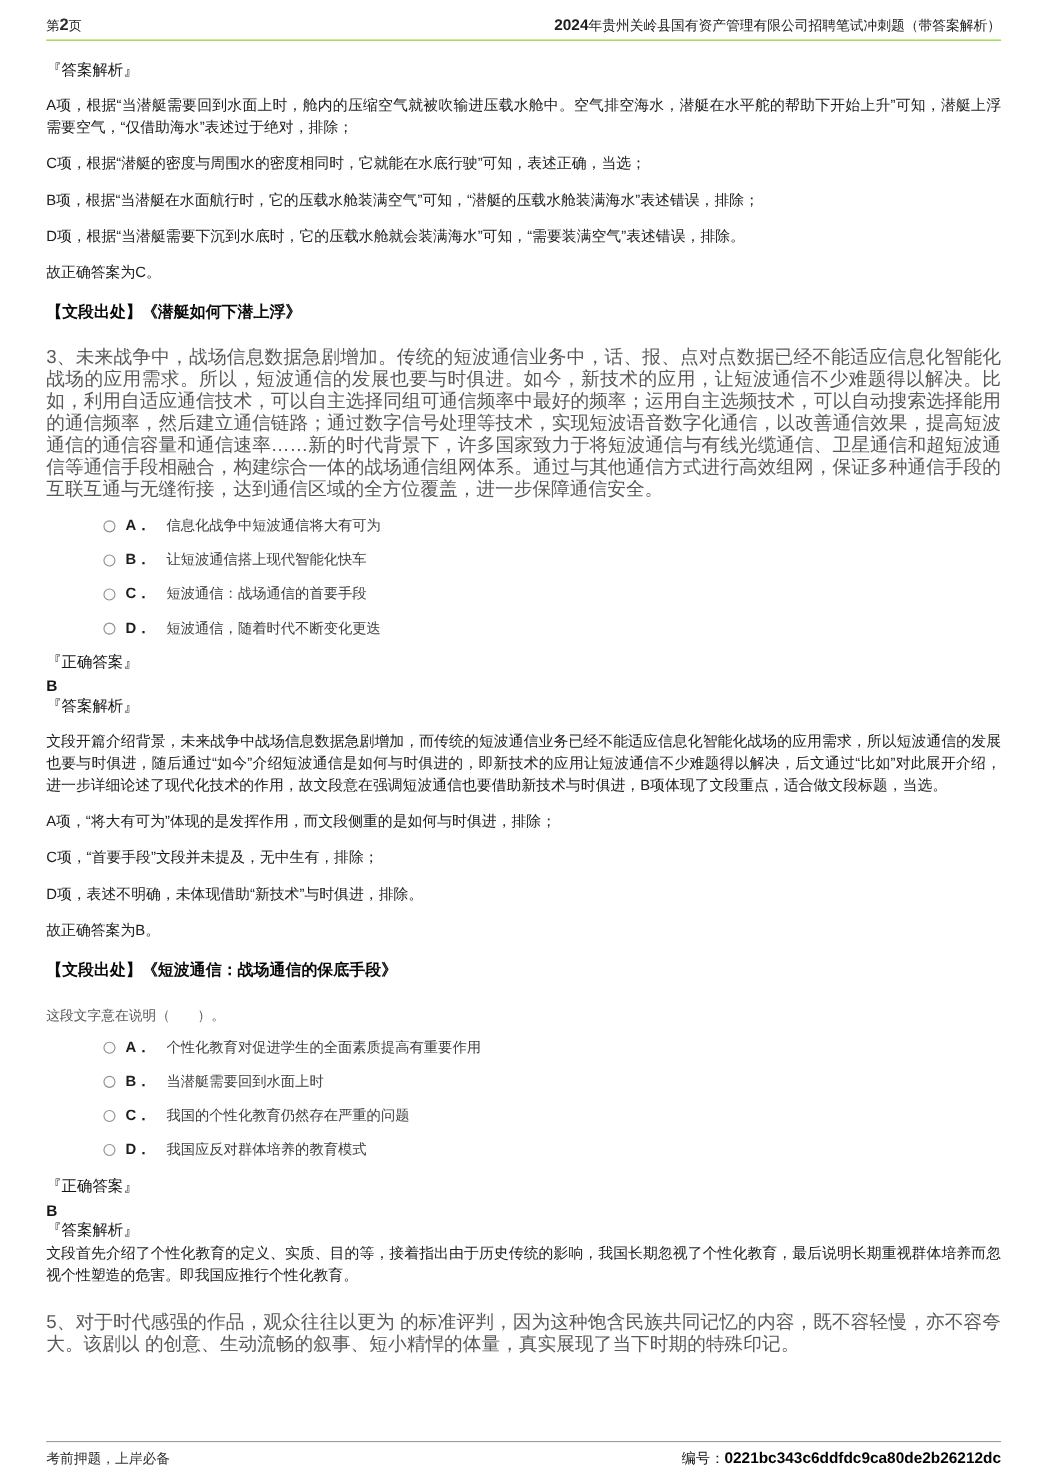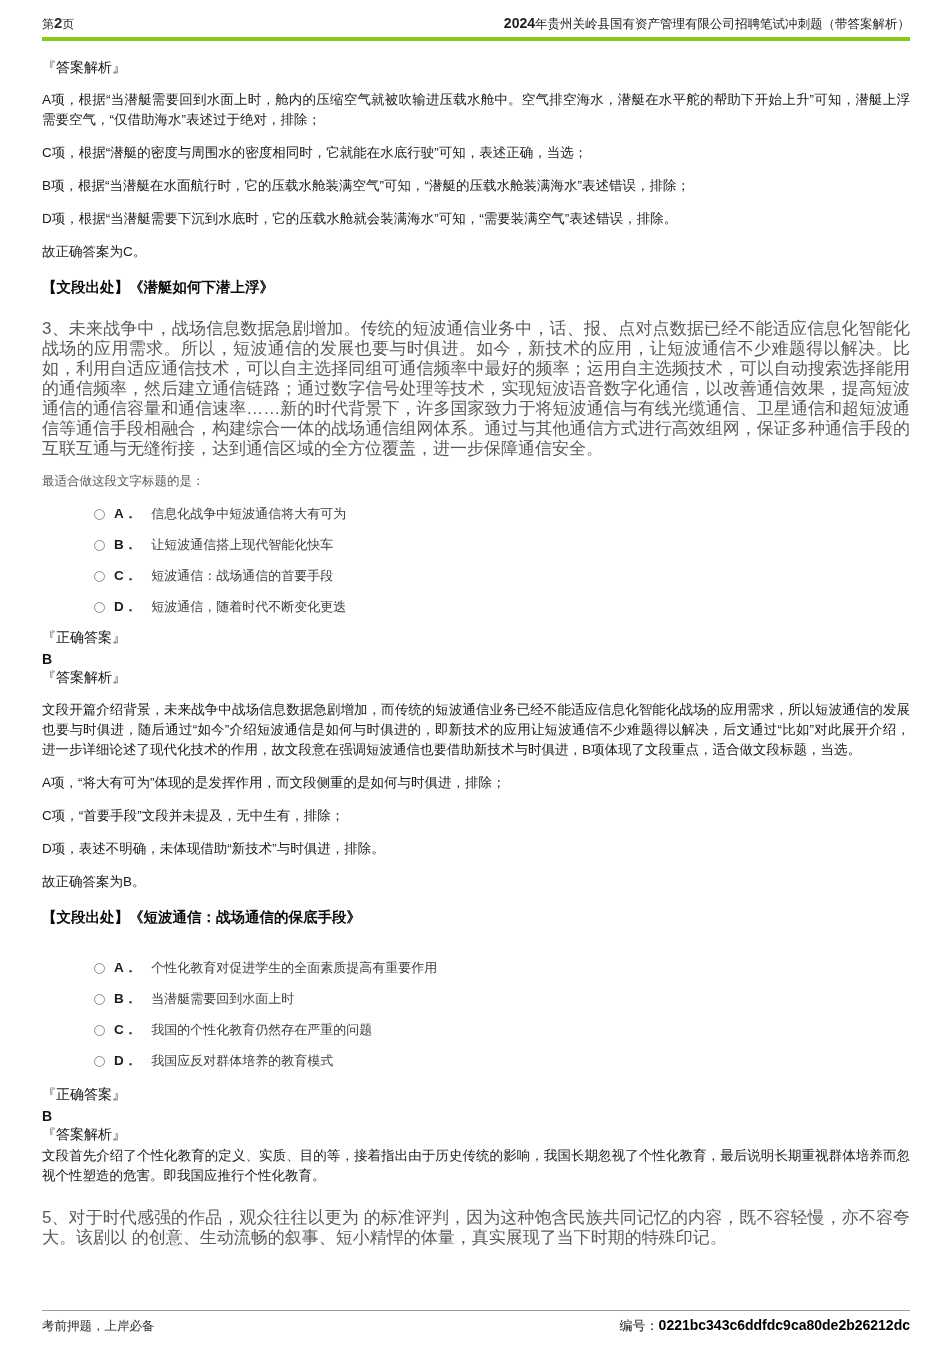--- a/index.html
+++ b/index.html
@@ -15,21 +15,21 @@
     padding: 14px 40px 10px 42px;
     display: flex;
     flex-direction: column;
   }
 
   
   .page-header {
     display: flex;
     justify-content: space-between;
     align-items: flex-end;
-    border-bottom: 4px solid #84cc16;
+    border-bottom: 1px solid #84cc16;
     padding-bottom: 4px;
   }
   .page-header .page-no {
     font-family: "Liberation Serif", serif;
     font-size: 12px;
     color: #2b2b2b;
   }
   .page-header .page-no .num {
     font-family: "Liberation Sans", sans-serif;
     font-size: 15px;
@@ -159,21 +159,20 @@
     <p class="ana-p">A项，根据“当潜艇需要回到水面上时，舱内的压缩空气就被吹输进压载水舱中。空气排空海水，潜艇在水平舵的帮助下开始上升”可知，潜艇上浮需要空气，“仅借助海水”表述过于绝对，排除；</p>
     <p class="ana-p">C项，根据“潜艇的密度与周围水的密度相同时，它就能在水底行驶”可知，表述正确，当选；</p>
     <p class="ana-p">B项，根据“当潜艇在水面航行时，它的压载水舱装满空气”可知，“潜艇的压载水舱装满海水”表述错误，排除；</p>
     <p class="ana-p">D项，根据“当潜艇需要下沉到水底时，它的压载水舱就会装满海水”可知，“需要装满空气”表述错误，排除。</p>
     <p class="ana-p">故正确答案为C。</p>
     <div class="source-line">【文段出处】《潜艇如何下潜上浮》</div>
   </section>
 
   <section class="q-block">
     <p class="stem">3、未来战争中，战场信息数据急剧增加。传统的短波通信业务中，话、报、点对点数据已经不能适应信息化智能化战场的应用需求。所以，短波通信的发展也要与时俱进。如今，新技术的应用，让短波通信不少难题得以解决。比如，利用自适应通信技术，可以自主选择同组可通信频率中最好的频率；运用自主选频技术，可以自动搜索选择能用的通信频率，然后建立通信链路；通过数字信号处理等技术，实现短波语音数字化通信，以改善通信效果，提高短波通信的通信容量和通信速率……新的时代背景下，许多国家致力于将短波通信与有线光缆通信、卫星通信和超短波通信等通信手段相融合，构建综合一体的战场通信组网体系。通过与其他通信方式进行高效组网，保证多种通信手段的互联互通与无缝衔接，达到通信区域的全方位覆盖，进一步保障通信安全。</p>
-    <p class="question-line">最适合做这段文字标题的是：</p>
     <div class="options">
       <div class="option-row">
         <span class="radio"></span>
         <span class="opt-label">A．</span>
         <span class="opt-text">信息化战争中短波通信将大有可为</span>
       </div>
       <div class="option-row">
         <span class="radio"></span>
         <span class="opt-label">B．</span>
         <span class="opt-text">让短波通信搭上现代智能化快车</span>
@@ -194,20 +193,21 @@
     <div class="bracket-header" style="margin-top:2px">『答案解析』</div>
     <p class="ana-p">文段开篇介绍背景，未来战争中战场信息数据急剧增加，而传统的短波通信业务已经不能适应信息化智能化战场的应用需求，所以短波通信的发展也要与时俱进，随后通过“如今”介绍短波通信是如何与时俱进的，即新技术的应用让短波通信不少难题得以解决，后文通过“比如”对此展开介绍，进一步详细论述了现代化技术的作用，故文段意在强调短波通信也要借助新技术与时俱进，B项体现了文段重点，适合做文段标题，当选。</p>
     <p class="ana-p">A项，“将大有可为”体现的是发挥作用，而文段侧重的是如何与时俱进，排除；</p>
     <p class="ana-p">C项，“首要手段”文段并未提及，无中生有，排除；</p>
     <p class="ana-p">D项，表述不明确，未体现借助“新技术”与时俱进，排除。</p>
     <p class="ana-p">故正确答案为B。</p>
     <div class="source-line">【文段出处】《短波通信：战场通信的保底手段》</div>
   </section>
 
   <section class="q-block">
+    <p class="question-line" style="margin-top:0">这段文字意在说明（　　）。</p>
     <div class="options" style="margin-top:10px">
       <div class="option-row">
         <span class="radio"></span>
         <span class="opt-label">A．</span>
         <span class="opt-text">个性化教育对促进学生的全面素质提高有重要作用</span>
       </div>
       <div class="option-row">
         <span class="radio"></span>
         <span class="opt-label">B．</span>
         <span class="opt-text">当潜艇需要回到水面上时</span>

